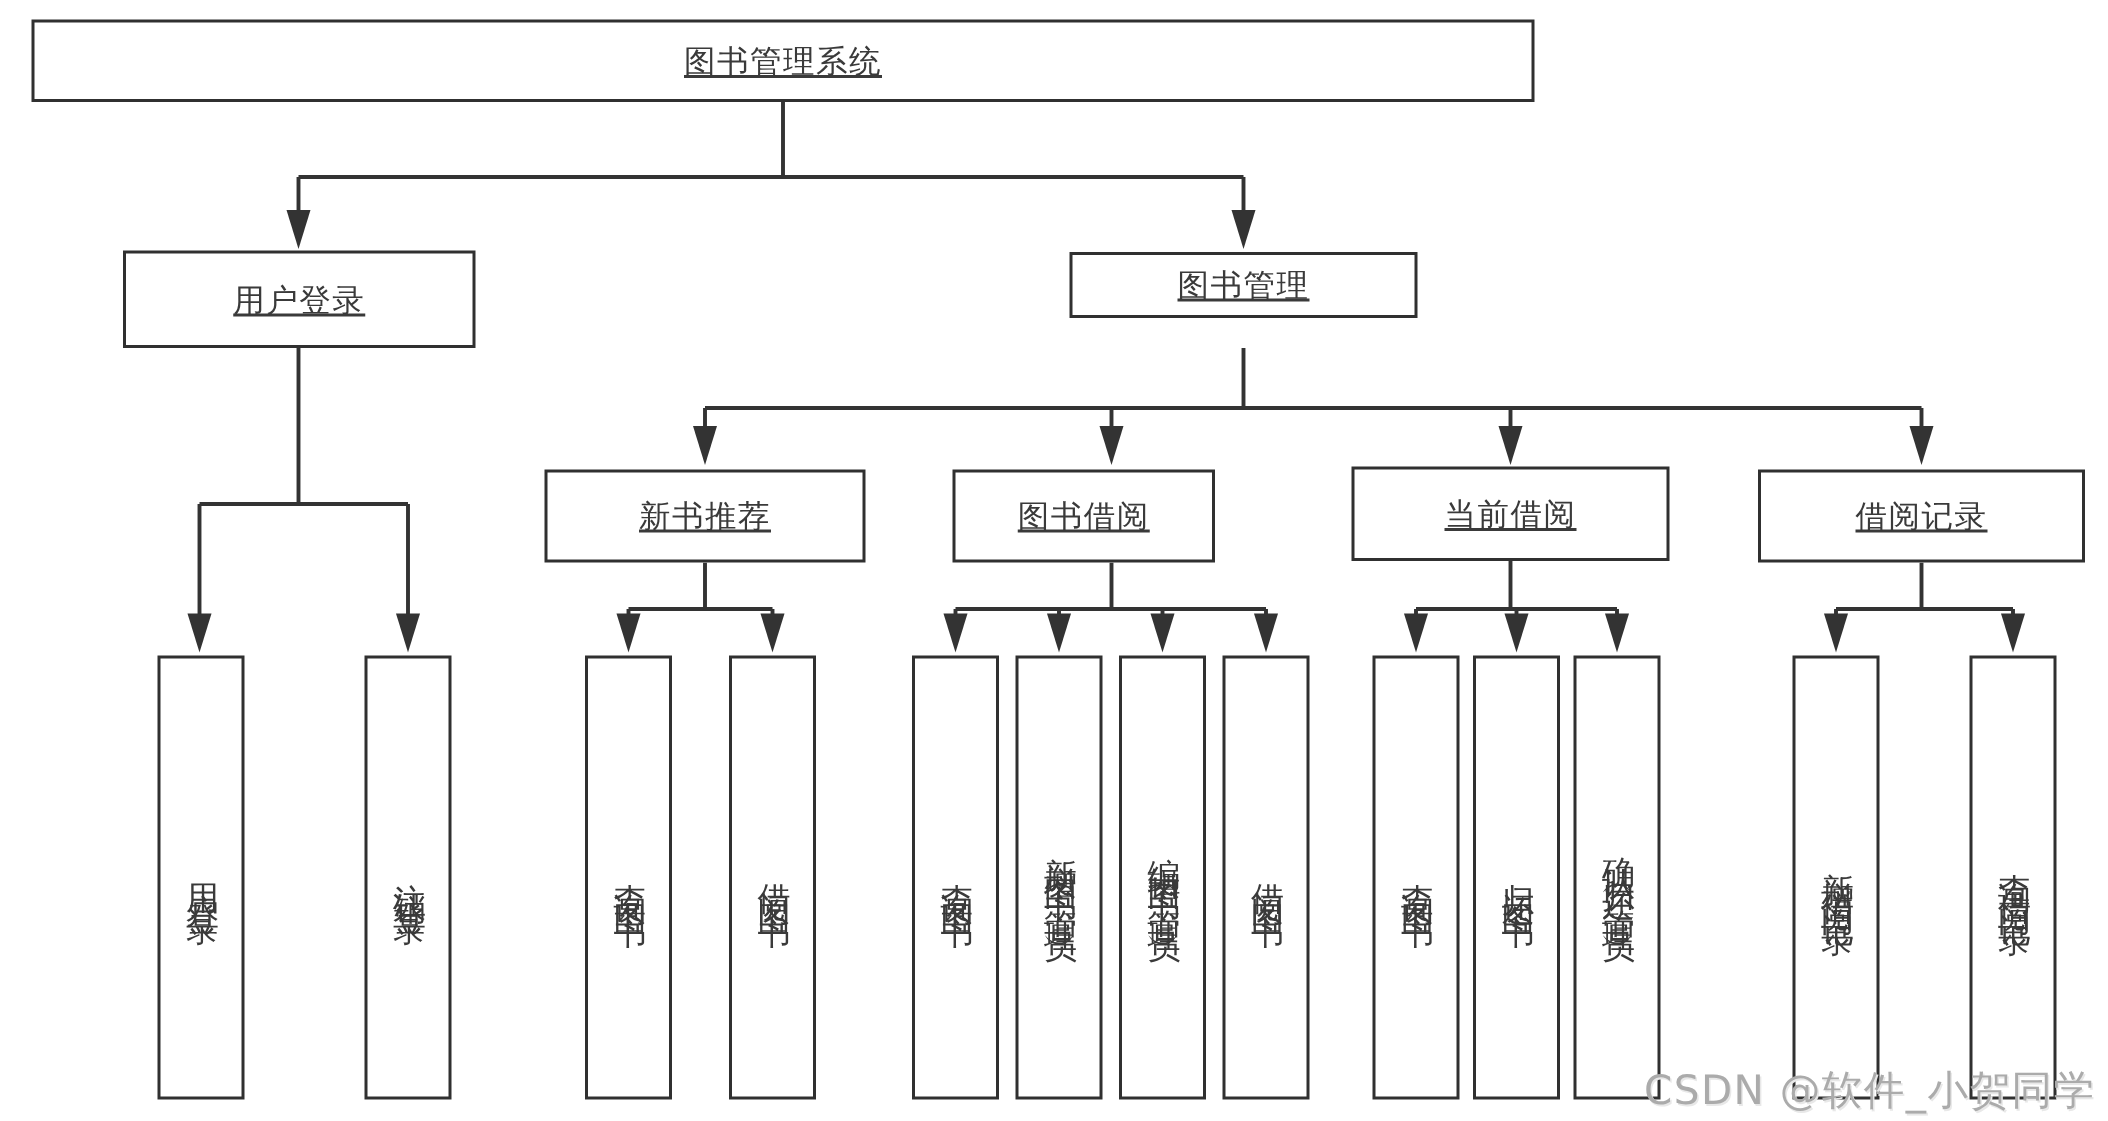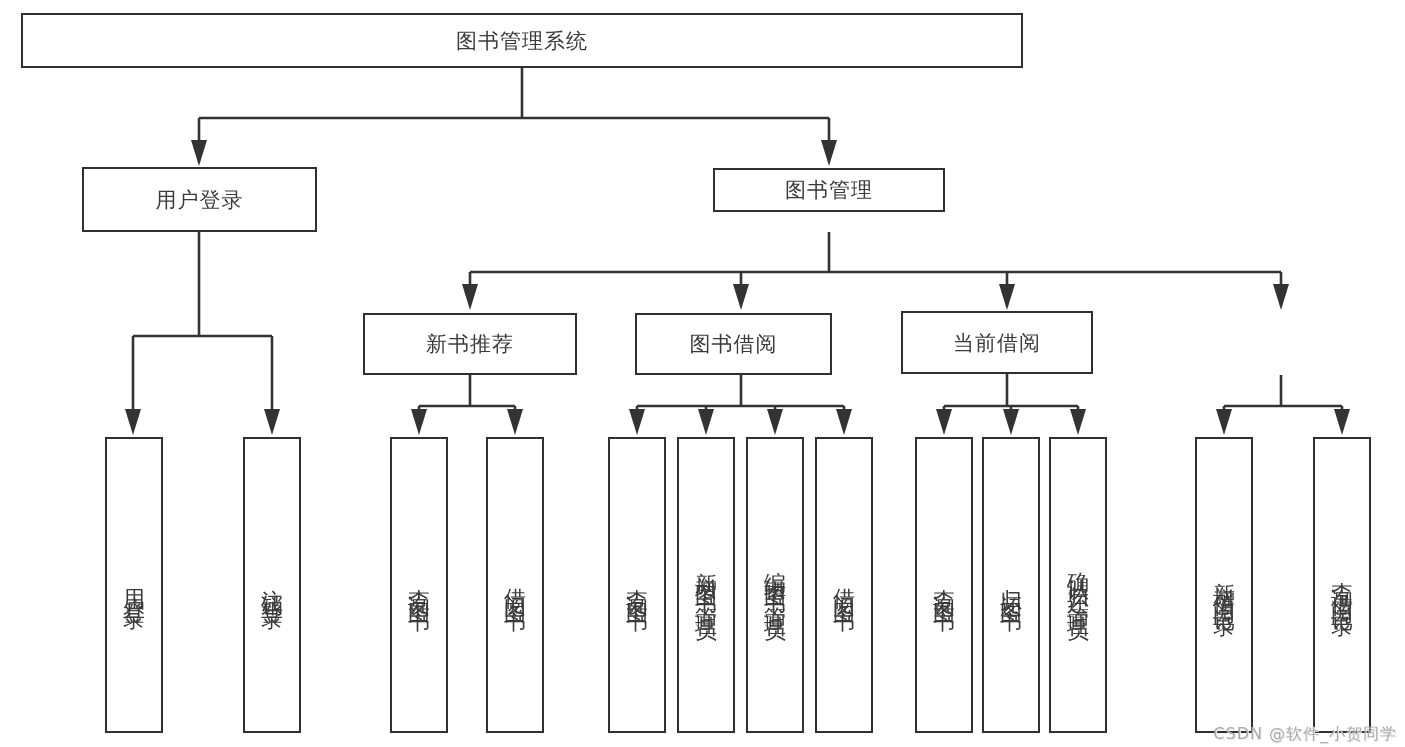--- a/index.html
+++ b/index.html
@@ -30,27 +30,28 @@
     box-sizing: border-box;
     border: 2.5px solid #303030;
     background: #ffffff;
     display: flex;
     align-items: center;
     justify-content: center;
     color: #3a3a3a;
     font-size: 21px;
     letter-spacing: 1px;
     text-align: center;
+    text-decoration: underline;
   }
   .node-root   { left: 21px;   top: 13px;  width: 1002px; height: 55px; }
   .node-l2-a   { left: 82px;   top: 167px; width: 235px;  height: 65px; }
   .node-l2-b   { left: 713px;  top: 168px; width: 232px;  height: 44px; }
   .node-l3-a   { left: 363px;  top: 313px; width: 214px;  height: 62px; text-align: right; }
-  .node-l3-b   { left: 635px;  top: 313px; width: 197px;  height: 62px; }
-  .node-l3-c   { left: 901px;  top: 311px; width: 192px;  height: 63px; align-items: center; }
+  .node-l3-b   { left: 635px;  top: 313px; width: 175px;  height: 62px; }
+  .node-l3-c   { left: 901px;  top: 311px; width: 212px;  height: 63px; align-items: center; }
   .node-l3-d   { left: 1172px; top: 313px; width: 218px;  height: 62px; }
   .leaf {
     position: absolute;
     top: 437px;
     height: 296px;
     width: 58px;
     box-sizing: border-box;
     border: 2.5px solid #303030;
     background: #ffffff;
     display: flex;
@@ -75,21 +76,21 @@
   .lf-7  { left: 815px; }
   .lf-8  { left: 915px; }
   .lf-9  { left: 982px; }
   .lf-10 { left: 1049px; }
   .lf-11 { left: 1195px; }
   .lf-12 { left: 1313px; }
   .watermark {
     position: absolute;
     right: 8px;
     bottom: 2px;
-    font-size: 16px;
+    font-size: 27px;
     color: #ababab;
     letter-spacing: 1px;
     text-shadow: 1px 1px 0 #e8e8e8;
     white-space: nowrap;
   }
 </style>
 </head>
 <body>
 
 <div class="canvas">
@@ -157,20 +158,23 @@
 
   <div class="node node-l3-a">
     <span>新书推荐</span>
   </div>
   <div class="node node-l3-b">
     <span>图书借阅</span>
   </div>
   <div class="node node-l3-c">
     <span>当前借阅</span>
   </div>
+  <div class="node node-l3-d">
+    <span>借阅记录</span>
+  </div>
 
   <div class="leaf lf-0">
     <span>用户登录</span>
   </div>
   <div class="leaf lf-1">
     <span>注销登录</span>
   </div>
   <div class="leaf lf-2">
     <span>查询图书</span>
   </div>

